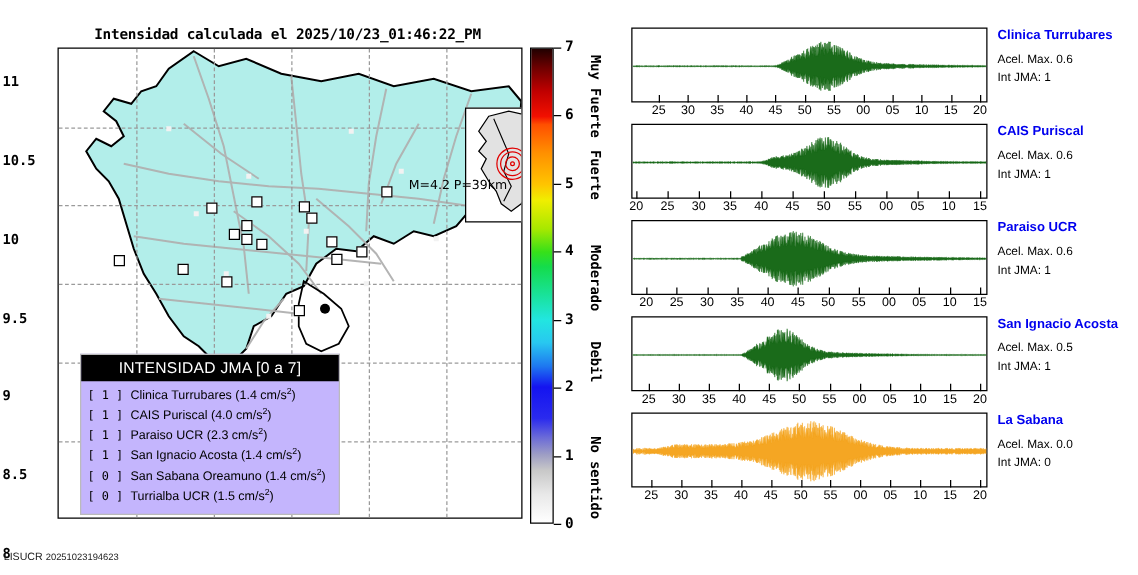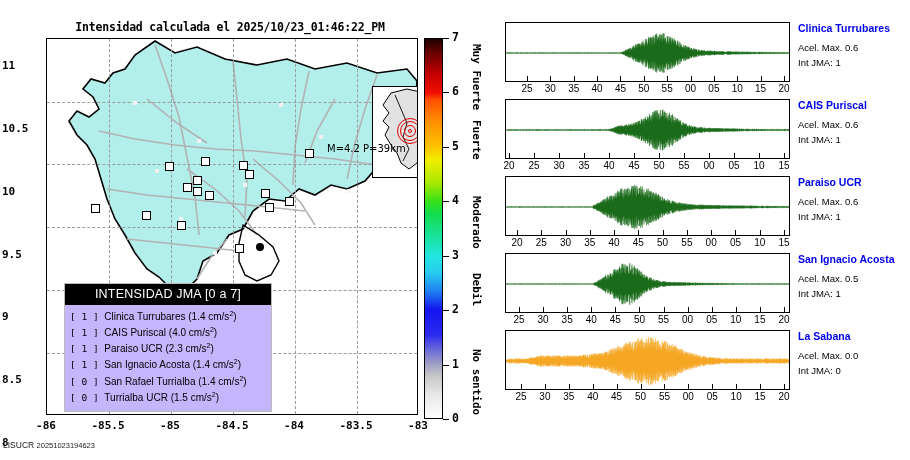--- a/index.html
+++ b/index.html
@@ -279,37 +279,28 @@
       <div class="epi-ring" style="left:24px; top:31px; width:26px; height:26px;"></div>
     </div>
 
     <div id="legend" style="position:absolute; left:17px; top:244px;">
       <div id="legend-header">INTENSIDAD JMA [0 a 7]</div>
       <div id="legend-list">
           <div class="legend-row"><span class="brk">[ 1 ] </span><span>Clinica Turrubares </span><span>(1.4 cm/s</span><sup>2</sup><span>)</span></div>
           <div class="legend-row"><span class="brk">[ 1 ] </span><span>CAIS Puriscal </span><span>(4.0 cm/s</span><sup>2</sup><span>)</span></div>
           <div class="legend-row"><span class="brk">[ 1 ] </span><span>Paraiso UCR </span><span>(2.3 cm/s</span><sup>2</sup><span>)</span></div>
           <div class="legend-row"><span class="brk">[ 1 ] </span><span>San Ignacio Acosta </span><span>(1.4 cm/s</span><sup>2</sup><span>)</span></div>
-          <div class="legend-row"><span class="brk">[ 0 ] </span><span>San Rafael Turrialba </span><span>(1.4 cm/s</span><sup>2</sup><span>)</span></div>
+          <div class="legend-row"><span class="brk">[ 0 ] </span><span>San Sabana Oreamuno </span><span>(1.4 cm/s</span><sup>2</sup><span>)</span></div>
           <div class="legend-row"><span class="brk">[ 0 ] </span><span>Turrialba UCR </span><span>(1.5 cm/s</span><sup>2</sup><span>)</span></div>
         </div>
     </div>
   </div>
 
   <div id="inset-caption">M=4.2 P=39km</div>
 
-  <div id="xlabels">
-      <div class="xtick" style="left: 16px;">-86</div>
-      <div class="xtick" style="left: 78px;">-85.5</div>
-      <div class="xtick" style="left: 140px;">-85</div>
-      <div class="xtick" style="left: 202px;">-84.5</div>
-      <div class="xtick" style="left: 264px;">-84</div>
-      <div class="xtick" style="left: 326px;">-83.5</div>
-      <div class="xtick" style="left: 388px;">-83</div>
-    </div>
 
   <div id="cbar-wrap">
     <div id="cbar"></div>
     <div id="cbar-ticks">
         <div class="cbar-tick" style="top: 0px;"></div>
         <div class="cbar-num" style="top: 0px;">7</div>
         <div class="cbar-tick" style="top: 54.4286px;"></div>
         <div class="cbar-num" style="top: 54.4286px;">6</div>
         <div class="cbar-tick" style="top: 108.857px;"></div>
         <div class="cbar-num" style="top: 108.857px;">5</div>

